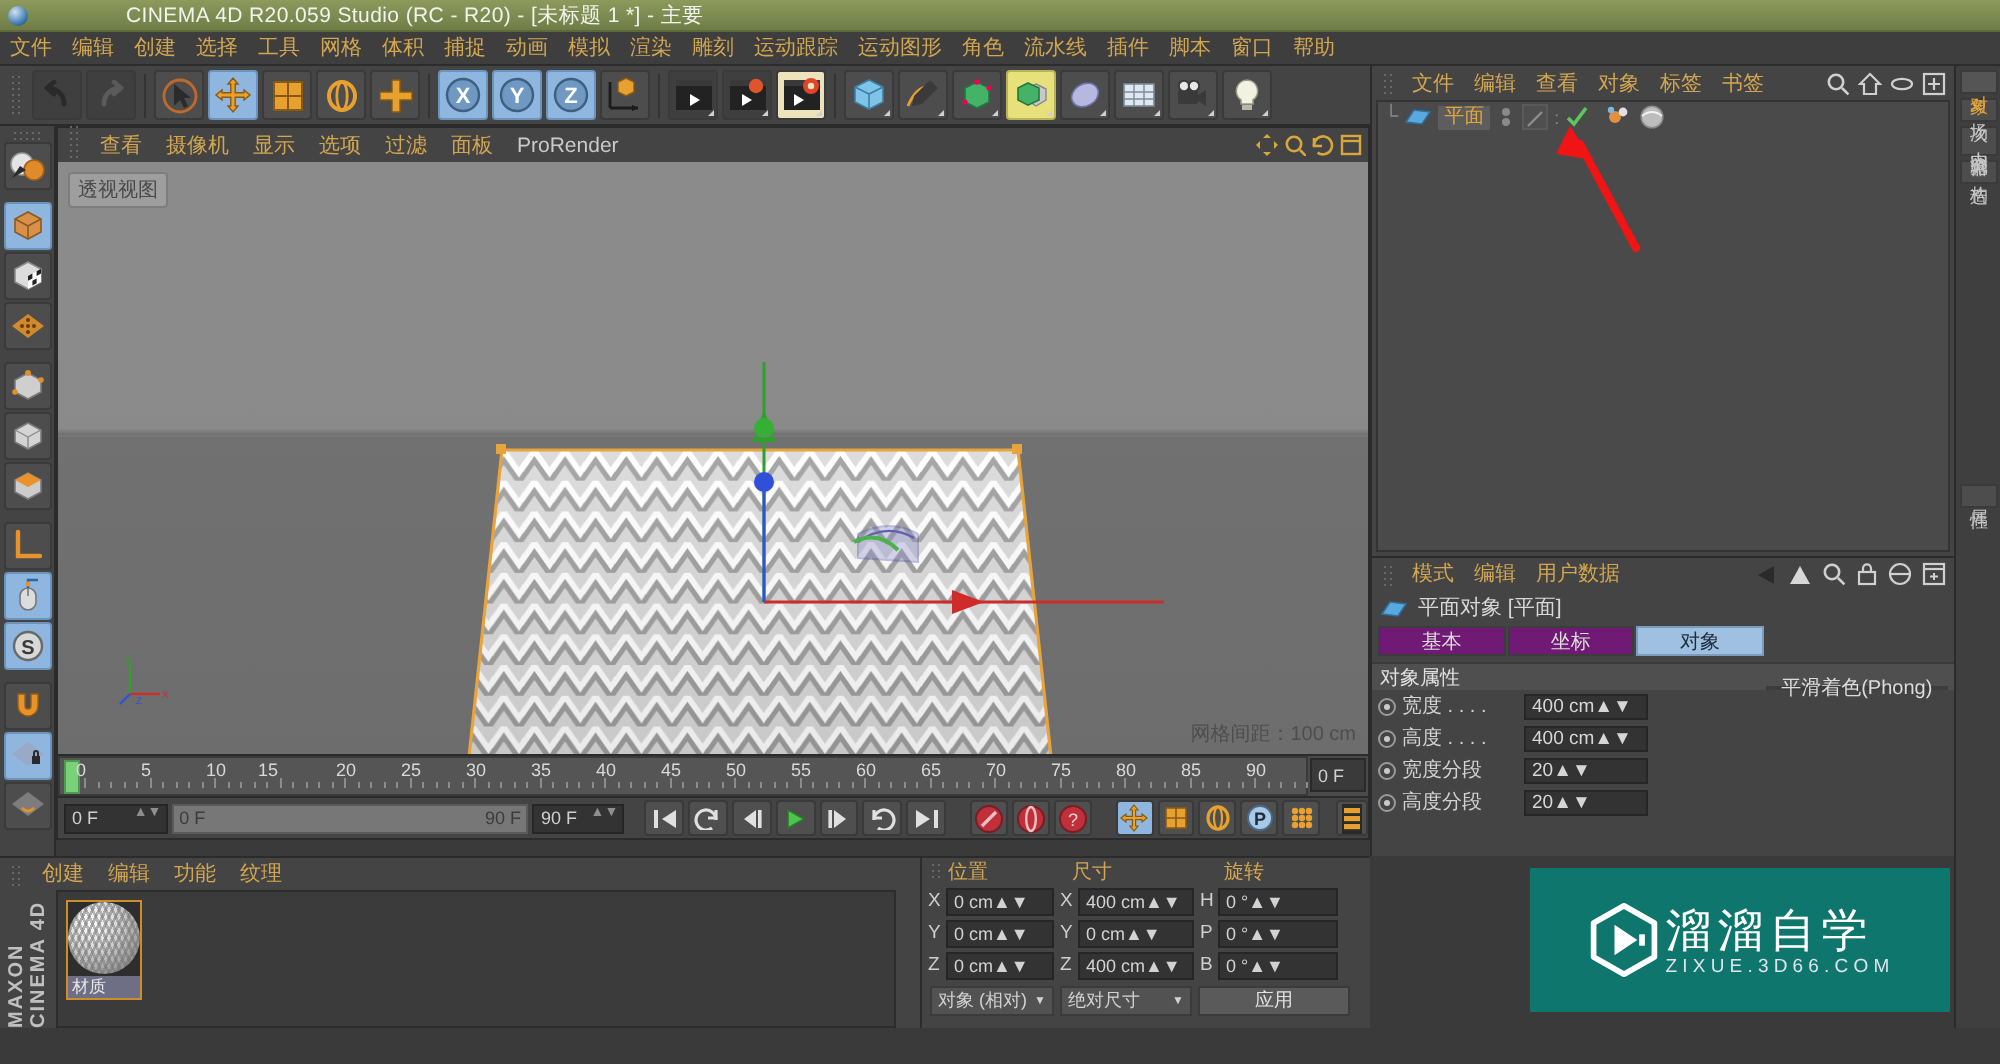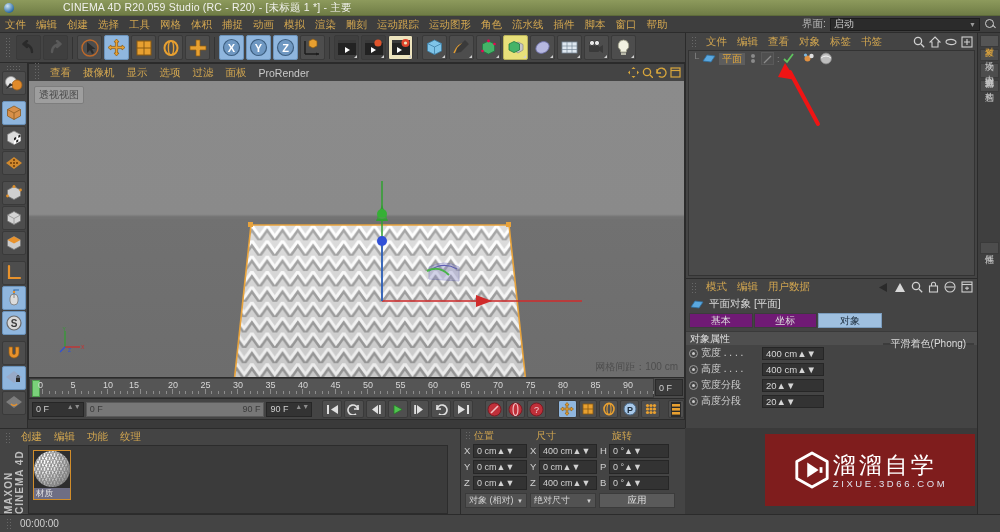--- a/index.html
+++ b/index.html
@@ -206,21 +206,21 @@
     display:flex; align-items:center; justify-content:center; padding:4px 0;}
   .rtab span{ writing-mode:vertical-rl; font-size:9px; color:#c5c5c5; letter-spacing:1px;}
   .rtab.active{ background:#555; }
   .rtab.active span{ color:#e0a63c; }
 
   
   .annot{ position:absolute; left:770px; top:58px; width:60px; height:72px; pointer-events:none;}
 
   
   .wm{ position:absolute; left:765px; top:434px; width:210px; height:72px;
-    background:#7f1d1d; display:flex; align-items:center; justify-content:center; gap:2px;}
+    background:#0f766e; display:flex; align-items:center; justify-content:center; gap:2px;}
   .wm .play{ width:38px;height:38px; flex:none;}
   .wm .txt{ display:flex; flex-direction:column; }
   .wm .cn{ font-size:23px; color:#fff; letter-spacing:3px; line-height:26px;}
   .wm .en{ font-size:9.5px; color:#dfe3ec; letter-spacing:2.6px;}
 </style>
 </head>
 <body>
 
 <div id="app">
 
@@ -243,28 +243,20 @@
       <div class="mi">渲染</div>
       <div class="mi">雕刻</div>
       <div class="mi">运动跟踪</div>
       <div class="mi">运动图形</div>
       <div class="mi">角色</div>
       <div class="mi">流水线</div>
       <div class="mi">插件</div>
       <div class="mi">脚本</div>
       <div class="mi">窗口</div>
       <div class="mi">帮助</div>
-      <div class="menu-right">
-      <span class="lbl">界面:</span>
-      <div class="layout-select">
-        <span>启动</span>
-        <span class="cv">▼</span>
-      </div>
-      <div class="mag"></div>
-    </div>
   </div>
 
   <div class="toolbar">
     <div class="grip"></div>
     <div class="tbtn dark">
       <svg width="17" height="15" viewBox="0 0 17 15">
           <path d="M12 12 C12 6 7 4 3.5 4 M3.5 4 l3.5 -3 M3.5 4 l3.5 3" stroke="#2a2a2a" stroke-width="2.4" fill="none" stroke-linecap="round"></path>
         </svg>
     </div>
     <div class="tbtn dark">
@@ -916,24 +908,20 @@
           <span style="font-size:6px">▼</span>
       </div>
       <div class="cdrop" style="width:66px">
         <span>绝对尺寸</span>
           <span style="font-size:6px">▼</span>
       </div>
       <div class="applybtn" style="width:76px">应用</div>
     </div>
   </div>
 
-  <div class="statusbar">
-    <div class="grip" style="height:11px"></div>
-    <div class="st">00:00:00</div>
-  </div>
 
   <div class="objmgr">
     <div class="omhdr">
       <div class="grip" style="height:11px"></div>
       <div class="mi">文件</div>
       <div class="mi">编辑</div>
       <div class="mi">查看</div>
       <div class="mi">对象</div>
       <div class="mi">标签</div>
       <div class="mi">书签</div>

